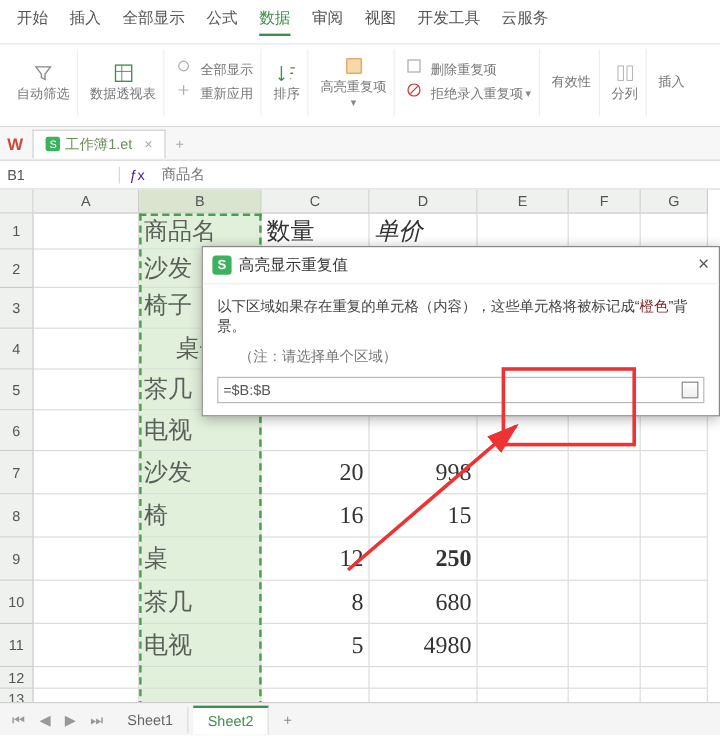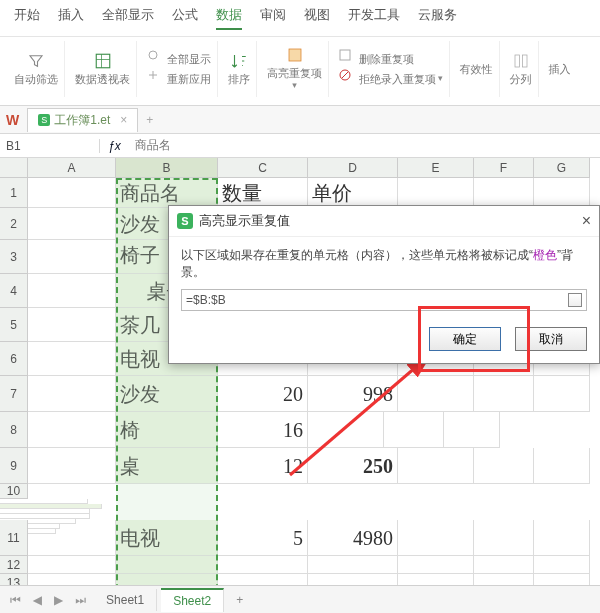--- a/index.html
+++ b/index.html
@@ -9,21 +9,21 @@
   .ribbon { display: flex; align-items: center; padding: 4px 8px 8px; border-bottom: 1px solid #d8d8d8; gap: 4px; }
   .rbtn { display: flex; flex-direction: column; align-items: center; justify-content: center; padding: 2px 6px; color: #777; font-size: 11px; line-height: 1.3; border-right: 1px solid #eee; height: 56px; }
   .rbtn:last-child { border-right: none; }
   .rbtn svg { width: 18px; height: 18px; margin-bottom: 2px; }
   .rbtn .smallrow { display: flex; align-items: center; gap: 2px; }
   .tabstrip { display: flex; align-items: center; background: #f7f7f7; border-bottom: 1px solid #d8d8d8; height: 28px; padding: 0 6px; gap: 8px; }
   .tabstrip .wtab { background: #fff; border: 1px solid #d0d0d0; border-bottom: none; padding: 3px 10px; font-size: 12px; color: #6a8f5a; display: flex; align-items: center; gap: 4px; }
   .tabstrip .wlogo { color: #c94b36; font-weight: bold; font-size: 14px; }
   .fxbar { display: flex; align-items: center; border-bottom: 1px solid #d8d8d8; height: 24px; }
   .fxbar .cellref { width: 100px; border-right: 1px solid #d8d8d8; padding: 0 6px; font-size: 12px; color: #555; }
-  .fxbar .fxsym { color: #0f172a; padding: 0 8px; font-style: italic; }
+  .fxbar .fxsym { color: #4c1d95; padding: 0 8px; }
   .fxbar .fxval { padding: 0 6px; color: #777; }
   .grid { position: relative; }
   .colhdrs { display: flex; }
   .corner { width: 28px; height: 20px; background: #eef1ee; border-right: 1px solid #ccc; border-bottom: 1px solid #ccc; }
   .ch { height: 20px; background: #eef1ee; border-right: 1px solid #ccc; border-bottom: 1px solid #ccc; text-align: center; font-size: 12px; color: #555; line-height: 20px; }
   .ch.sel { background: #d9e5cf; }
   .rowarea { display: flex; flex-direction: column; }
   .row { display: flex; }
   .rh { width: 28px; background: #eef1ee; border-right: 1px solid #ccc; border-bottom: 1px solid #ccc; text-align: center; font-size: 12px; color: #555; display: flex; align-items: center; justify-content: center; }
   .cell { border-right: 1px solid #dcdcdc; border-bottom: 1px solid #dcdcdc; padding: 2px 4px; font-family: SimSun, serif; overflow: hidden; }
@@ -36,21 +36,21 @@
   .sheetstrip .nav { color: #999; padding: 0 4px; }
   .sheetstrip .stab { padding: 4px 12px; border-right: 1px solid #ddd; font-size: 12px; color: #666; }
   .sheetstrip .stab.active { background: #fff; color: #3e8f4a; border-top: 2px solid #3e8f4a; }
   
   .dialog { position: absolute; top: 205px; left: 168px; width: 432px; background: #fff; border: 1px solid #888; box-shadow: 0 2px 10px rgba(0,0,0,.3); z-index: 10; }
   .dlg-title { display: flex; align-items: center; justify-content: space-between; padding: 6px 8px; font-size: 13px; color: #333; border-bottom: 1px solid #eee; }
   .dlg-title .tl { display: flex; align-items: center; gap: 6px; }
   .dlg-title .si { width:16px; height:16px; background:#3bb25d; color:#fff; border-radius:3px; display:flex; align-items:center; justify-content:center; font-size:11px; font-weight:bold;}
   .dlg-body { padding: 10px 12px; font-size: 12px; color: #444; }
   .dlg-body .line1 { margin-bottom: 8px; }
-  .orange { color: #a21caf; }
+  .orange { color: #7f1d1d; }
   .chkrow { display: flex; align-items: center; gap: 6px; margin-bottom: 4px; }
   .chkrow input { width: 13px; height: 13px; }
   .note { color: #777; padding-left: 18px; margin-bottom: 8px; }
   .rangebox { border: 1px solid #bbb; padding: 3px 4px; color: #555; display: flex; justify-content: space-between; align-items: center; }
   .rangebox .pick { width:14px; height:14px; border:1px solid #888; background: linear-gradient(#fff,#eee); }
   .dlg-btns { display: flex; justify-content: flex-end; gap: 14px; padding: 6px 12px 12px; }
   .dlg-btns button { width: 72px; height: 24px; border: 1px solid #777; background: linear-gradient(#fdfdfd,#e8e8e8); font-family: inherit; font-size: 12px; }
   .hl-box { position: absolute; border: 3px solid #e33; top: 306px; left: 418px; width: 112px; height: 66px; z-index: 11; pointer-events:none;}
   .arrow { position: absolute; z-index: 9; pointer-events:none;}
 </style>
@@ -168,21 +168,21 @@
       <div class="ch" style="width: 76px;">E</div>
       <div class="ch" style="width: 60px;">F</div>
       <div class="ch" style="width: 56px;">G</div>
     </div>
   <div class="rowarea">
       <div class="row" style="height: 30px;">
         <div class="rh" style="height: 30px;">1</div>
         <div class="cell hdr" style="width: 88px; height: 30px; line-height: 26px;"></div>
         <div class="cell hdr selcol" style="width: 102px; height: 30px; line-height: 26px;">商品名</div>
         <div class="cell hdr" style="width: 90px; height: 30px; line-height: 26px;">数量</div>
-        <div class="cell hdr" style="width: 90px; height: 30px; line-height: 26px;">单价</div>
+        <div class="cell hdr" style="width: 90px; height: 30px; line-height: 26px; font-style: italic;">单价</div>
         <div class="cell hdr" style="width: 76px; height: 30px; line-height: 26px;"></div>
         <div class="cell hdr" style="width: 60px; height: 30px; line-height: 26px;"></div>
         <div class="cell hdr" style="width: 56px; height: 30px; line-height: 26px;"></div>
       </div>
       <div class="row" style="height: 32px;">
         <div class="rh" style="height: 32px;">2</div>
         <div class="cell dat" style="width: 88px; height: 32px; line-height: 28px;"></div>
         <div class="cell dat selcol" style="width: 102px; height: 32px; line-height: 28px;">沙发</div>
         <div class="cell dat num" style="width: 90px; height: 32px; line-height: 28px;"></div>
         <div class="cell dat num" style="width: 90px; height: 32px; line-height: 28px;"></div>
@@ -238,35 +238,36 @@
         <div class="cell dat num" style="width: 90px; height: 36px; line-height: 32px;">998</div>
         <div class="cell dat" style="width: 76px; height: 36px; line-height: 32px;"></div>
         <div class="cell dat" style="width: 60px; height: 36px; line-height: 32px;"></div>
         <div class="cell dat" style="width: 56px; height: 36px; line-height: 32px;"></div>
       </div>
       <div class="row" style="height: 36px;">
         <div class="rh" style="height: 36px;">8</div>
         <div class="cell dat" style="width: 88px; height: 36px; line-height: 32px;"></div>
         <div class="cell dat selcol" style="width: 102px; height: 36px; line-height: 32px;">椅</div>
         <div class="cell dat num" style="width: 90px; height: 36px; line-height: 32px;">16</div>
+        <div class="cell dat num" style="width: 90px; height: 36px; line-height: 32px;">15</div>
         <div class="cell dat" style="width: 76px; height: 36px; line-height: 32px;"></div>
         <div class="cell dat" style="width: 60px; height: 36px; line-height: 32px;"></div>
         <div class="cell dat" style="width: 56px; height: 36px; line-height: 32px;"></div>
       </div>
       <div class="row" style="height: 36px;">
         <div class="rh" style="height: 36px;">9</div>
         <div class="cell dat" style="width: 88px; height: 36px; line-height: 32px;"></div>
         <div class="cell dat selcol" style="width: 102px; height: 36px; line-height: 32px;">桌</div>
         <div class="cell dat num" style="width: 90px; height: 36px; line-height: 32px;">12</div>
         <div class="cell dat num" style="width: 90px; height: 36px; line-height: 32px; font-weight: bold;">250</div>
         <div class="cell dat" style="width: 76px; height: 36px; line-height: 32px;"></div>
         <div class="cell dat" style="width: 60px; height: 36px; line-height: 32px;"></div>
         <div class="cell dat" style="width: 56px; height: 36px; line-height: 32px;"></div>
       </div>
-      <div class="row" style="height: 36px; flex-direction: column;">
+      <div class="row" style="height: 36px;">
         <div class="rh" style="height: 36px;">10</div>
         <div class="cell dat" style="width: 88px; height: 36px; line-height: 32px;"></div>
         <div class="cell dat selcol" style="width: 102px; height: 36px; line-height: 32px;">茶几</div>
         <div class="cell dat num" style="width: 90px; height: 36px; line-height: 32px;">8</div>
         <div class="cell dat num" style="width: 90px; height: 36px; line-height: 32px;">680</div>
         <div class="cell dat" style="width: 76px; height: 36px; line-height: 32px;"></div>
         <div class="cell dat" style="width: 60px; height: 36px; line-height: 32px;"></div>
         <div class="cell dat" style="width: 56px; height: 36px; line-height: 32px;"></div>
       </div>
       <div class="row" style="height: 36px;">
@@ -318,28 +319,25 @@
     <div class="tl">
       <div class="si">S</div>
       <span>高亮显示重复值</span>
     </div>
     <span style="font-size:16px;color:#555">×</span>
   </div>
   <div class="dlg-body">
     <div class="line1">
       <span>以下区域如果存在重复的单元格（内容），这些单元格将被标记成“</span><span class="orange">橙色</span><span>”背景。</span>
     </div>
+    <div class="note">（注：请选择单个区域）</div>
     <div class="rangebox">
       <span>=$B:$B</span>
       <span class="pick"></span>
     </div>
-  </div>
-  <div class="dlg-btns">
-    <button style="border:1px solid #3b6fa8">确定</button>
-    <button>取消</button>
   </div>
 </div>
 
 <div class="hl-box"></div>
 <svg class="arrow" style="top:345px;left:280px" width="180" height="140">
   <defs>
       <marker id="ah" markerWidth="10" markerHeight="10" refX="8" refY="3" orient="auto">
         <path d="M0,0 L0,6 L9,3 z" fill="#e33"></path>
       </marker>
     </defs>

